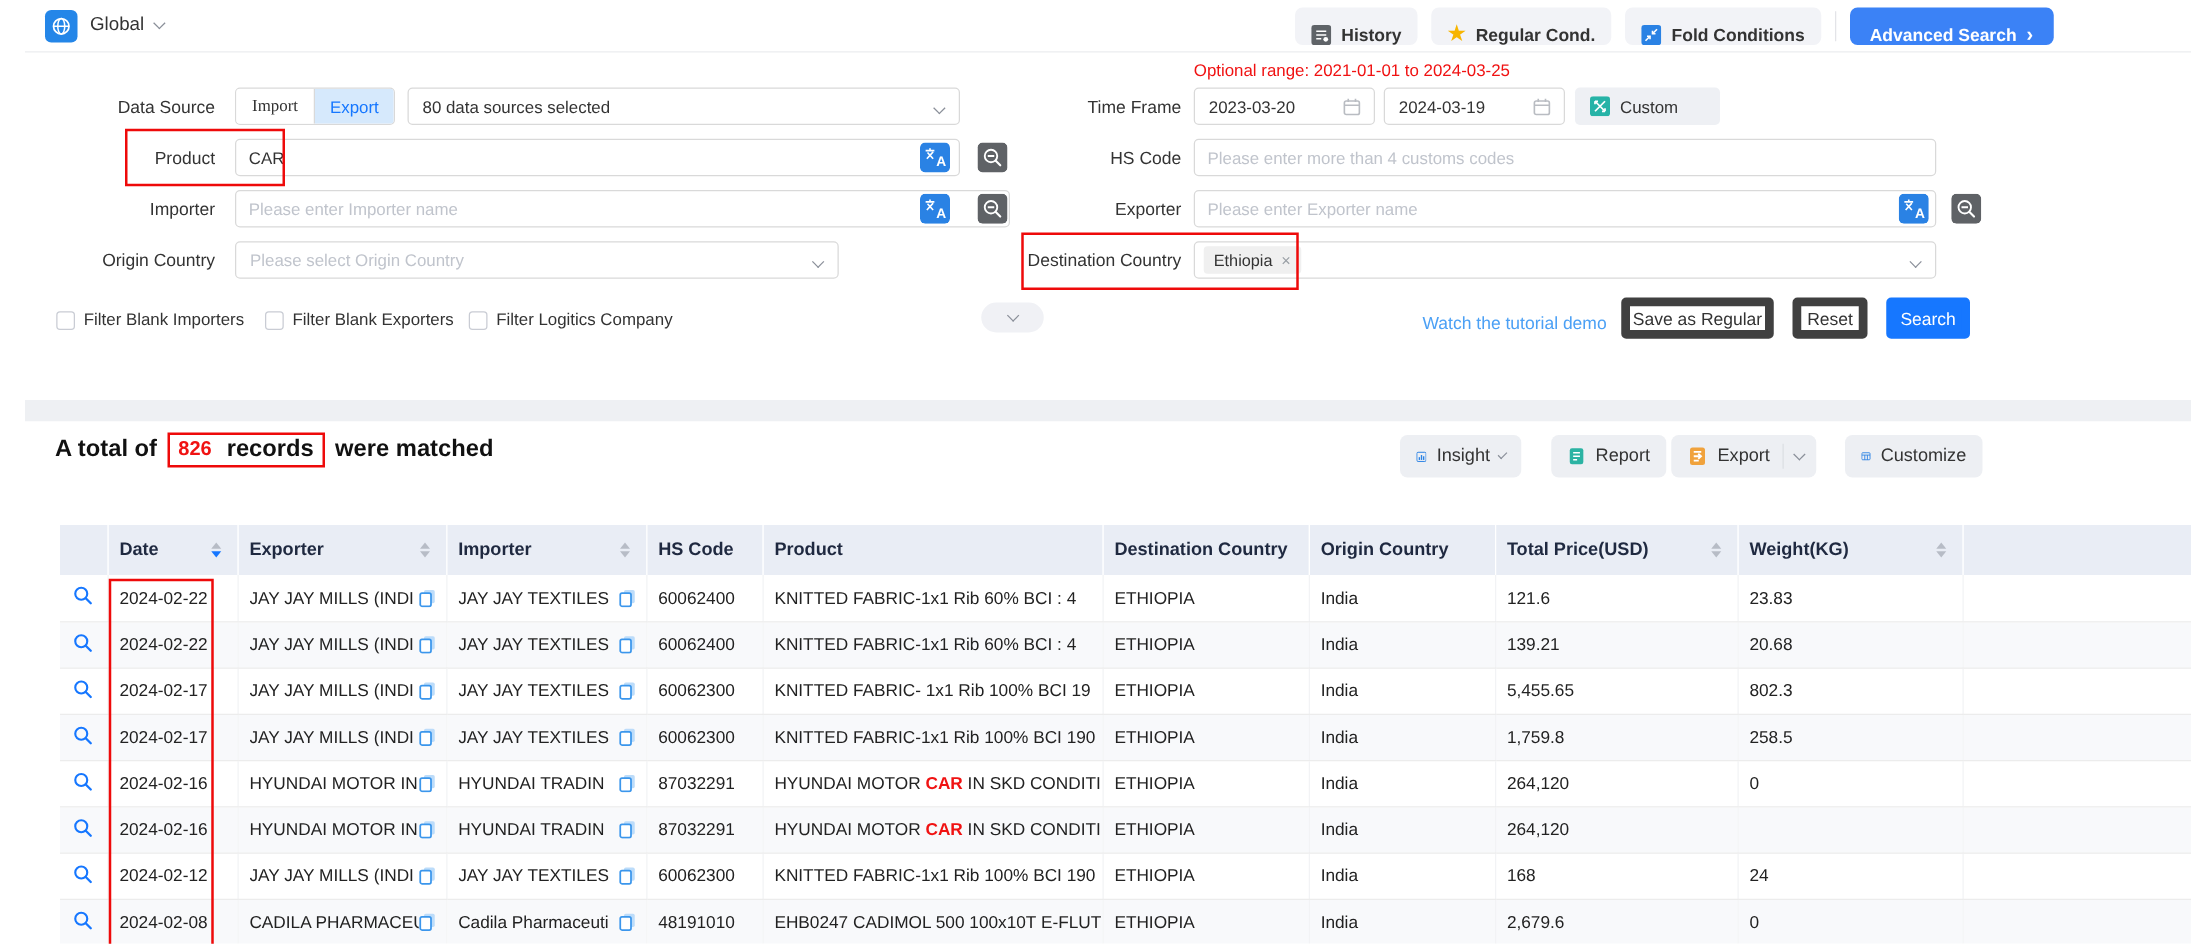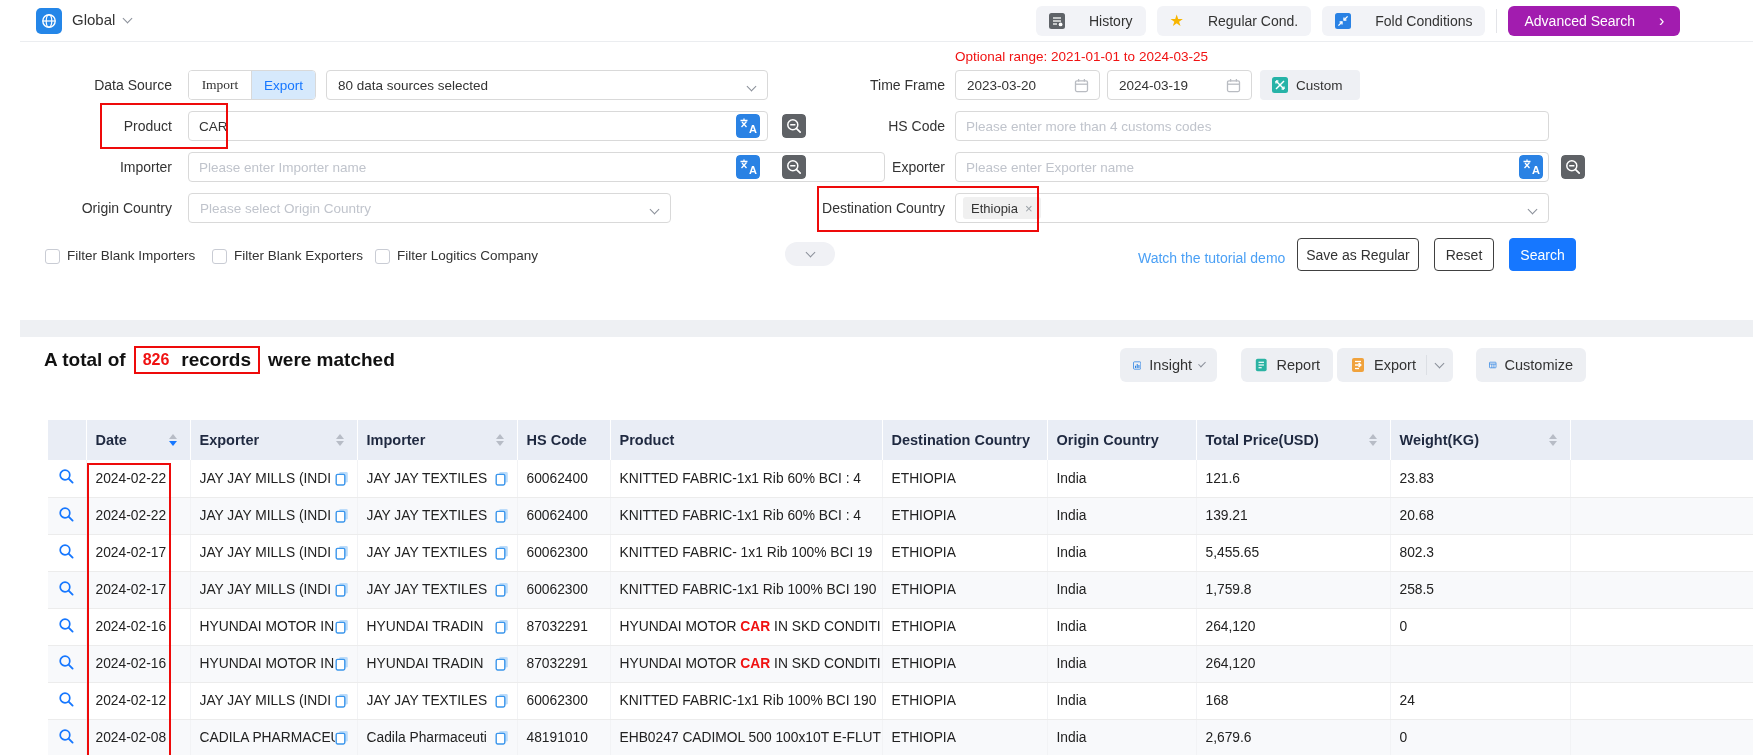--- a/index.html
+++ b/index.html
@@ -10,24 +10,24 @@
   
   .topbar { position:absolute; left:0; top:0; width:100%; height:42px; background:#fff;
     border-bottom:1px solid #ebedf0; }
   .logo { position:absolute; left:16px; top:8px; width:26px; height:26px; border-radius:5px;
     background:#2486e8; display:flex; align-items:center; justify-content:center; }
   .region { position:absolute; left:52px; top:11px; font-size:15px; color:#333; }
   .chev { display:inline-block; width:7px; height:7px; border-right:1.6px solid #8a8f99;
     border-bottom:1.6px solid #8a8f99; transform:rotate(45deg); }
   .region-chev { position:absolute; left:104px; top:15px; }
   .tb-cluster { position:absolute; left:1016px; top:6px; display:flex; align-items:center; gap:11px; }
-  .tb-btn { display:flex; align-items:center; gap:24px; background:#f2f3f7; border-radius:6px;
-    padding:0 13px; height:30px; font-size:14px; color:#333; cursor:pointer; white-space:nowrap; }
+  .tb-btn { display:flex; align-items:flex-end; gap:8px; background:#f2f3f7; border-radius:6px;
+    padding:0 13px; height:30px; font-size:14px; color:#333; cursor:pointer; white-space:nowrap;font-weight:bold; }
   .tb-div { width:1px; height:24px; background:#e3e4e8; }
-  .tb-btn.adv { background:#a21caf; color:#fff; padding:0 16px; }
+  .tb-btn.adv { background:#3b82f6; color:#fff; padding:0 16px; }
   .star { color:#f7b500; font-size:16px; line-height:16px; }
   .adv-arrow { font-size:16px; line-height:14px; }
 
   
   .red-note { position:absolute; left:935px; top:49px; color:#f01212; font-size:13.5px; }
   .flabel { position:absolute; width:124px; text-align:right; font-size:14px; color:#333;
     line-height:30px; white-space:nowrap; }
   .flabel.rcol { width:150px; left:775px; }
   .inp { position:absolute; height:30px; border:1px solid #d9d9d9; border-radius:4px;
     background:#fff; font-size:13.5px; color:#333; padding:0 10px;
@@ -46,21 +46,21 @@
   .sq-icon { position:absolute; width:24px; height:24px; border-radius:4px; cursor:pointer; }
   .tag { position:absolute; height:22px; background:#f0f0f0; border-radius:3px; display:flex;
     align-items:center; gap:7px; padding:0 8px; font-size:13px; color:#333; }
   .tag .x { color:#9aa0a6; font-size:13px; cursor:pointer; }
   .cb { position:absolute; width:15px; height:15px; border:1px solid #c9ccd4; border-radius:3px;
     background:#fff; cursor:pointer; }
   .cb-label { position:absolute; font-size:13.5px; color:#333; top:248px; }
   .pill { position:absolute; left:765px; top:242px; width:50px; height:24px; background:#f0f1f5;
     border-radius:12px; display:flex; align-items:center; justify-content:center; cursor:pointer; }
   .link { position:absolute; left:1118px; top:250px; font-size:14px; color:#4ba0f5; cursor:pointer; }
-  .btn { position:absolute; height:33px; border:1px solid #404040; border-radius:4px; background:#fff;
+  .btn { position:absolute; height:33px; border:7px solid #404040; border-radius:4px; background:#fff;
     font-size:14px; color:#333; display:flex; align-items:center; justify-content:center; cursor:pointer; }
   .btn.primary { background:#1677ff; border-color:#1677ff; color:#fff; }
 
   .band { position:absolute; left:0; top:320px; width:100%; height:17px; background:#eef0f3; }
 
   
   .title { position:absolute; left:24px; top:346px; font-size:19px; font-weight:bold; color:#111;
     display:flex; align-items:center; gap:8px; }
   .count-box { display:inline-flex; align-items:center; gap:12px; border:2px solid #ee0a0a;
     padding:1px 7px; }
@@ -171,21 +171,21 @@
     </div>
     <div class="selbox" style="left:1087px; top:70px; width:145px;">
       <span>2024-03-19</span>
       <svg class="sel-chev" style="top:7px; right:10px;" width="15" height="15" viewBox="0 0 15 15">
         <rect x="1.5" y="2.8" width="12" height="10.8" rx="1.5" fill="none" stroke="#b9bcc2" stroke-width="1.3"></rect>
         <line x1="1.5" y1="6.2" x2="13.5" y2="6.2" stroke="#b9bcc2" stroke-width="1.3"></line>
         <line x1="4.6" y1="1" x2="4.6" y2="3.6" stroke="#b9bcc2" stroke-width="1.3"></line>
         <line x1="10.4" y1="1" x2="10.4" y2="3.6" stroke="#b9bcc2" stroke-width="1.3"></line>
       </svg>
     </div>
-    <div class="selbox" style="left:1240px; top:70px; width:100px; background:#eef0f4; border:none; gap:8px; padding:0 12px;">
+    <div class="selbox" style="left:1240px; top:70px; width:116px; background:#eef0f4; border:none; gap:8px; padding:0 12px;">
       <svg width="16" height="16" viewBox="0 0 16 16">
         <rect width="16" height="16" rx="2.5" fill="#26b3a7"></rect>
         <g stroke="#fff" stroke-width="1.4">
           <line x1="4" y1="4" x2="12" y2="12"></line>
             <line x1="12" y1="4" x2="4" y2="12"></line>
           <line x1="4" y1="6.4" x2="4" y2="4"></line>
             <line x1="4" y1="4" x2="6.4" y2="4"></line>
           <line x1="12" y1="9.6" x2="12" y2="12"></line>
             <line x1="12" y1="12" x2="9.6" y2="12"></line>
         </g>
@@ -208,21 +208,21 @@
     <svg class="sq-icon" style="left:762px; top:114px;" width="24" height="24" viewBox="0 0 24 24">
       <rect width="24" height="24" rx="4" fill="#5f6266"></rect>
       <circle cx="10.8" cy="10.8" r="5" fill="none" stroke="#fff" stroke-width="1.5"></circle>
       <line x1="8.2" y1="10.8" x2="13.4" y2="10.8" stroke="#fff" stroke-width="1.5"></line>
       <line x1="14.6" y1="14.6" x2="18.2" y2="18.2" stroke="#fff" stroke-width="1.7" stroke-linecap="round"></line>
     </svg>
     <div class="flabel rcol" style="top:111px;">HS Code</div>
     <input class="inp" style="left: 935px; top: 111px; width: 594px;" placeholder="Please enter more than 4 customs codes">
 
     <div class="flabel" style="left:28px; top:152px;">Importer</div>
-    <input class="inp" style="left: 168px; top: 152px; width: 697px;" placeholder="Please enter Importer name">
+    <input class="inp" style="left: 168px; top: 152px; width: 620px;" placeholder="Please enter Importer name">
     <svg class="sq-icon" style="left:716px; top:155px;" width="24" height="24" viewBox="0 0 24 24">
       <rect width="24" height="24" rx="4" fill="#2a82e4"></rect>
       <g stroke="#fff" stroke-width="1.3" fill="none">
         <line x1="4.5" y1="6.5" x2="11.5" y2="6.5"></line>
           <line x1="8" y1="4.5" x2="8" y2="6.5"></line>
         <line x1="5.5" y1="13" x2="10.5" y2="7.5"></line>
           <line x1="6" y1="8" x2="10.5" y2="13"></line>
       </g>
       <text x="13" y="19" font-size="11" font-weight="bold" fill="#fff" font-family="Liberation Sans, sans-serif">A</text>
     </svg>

